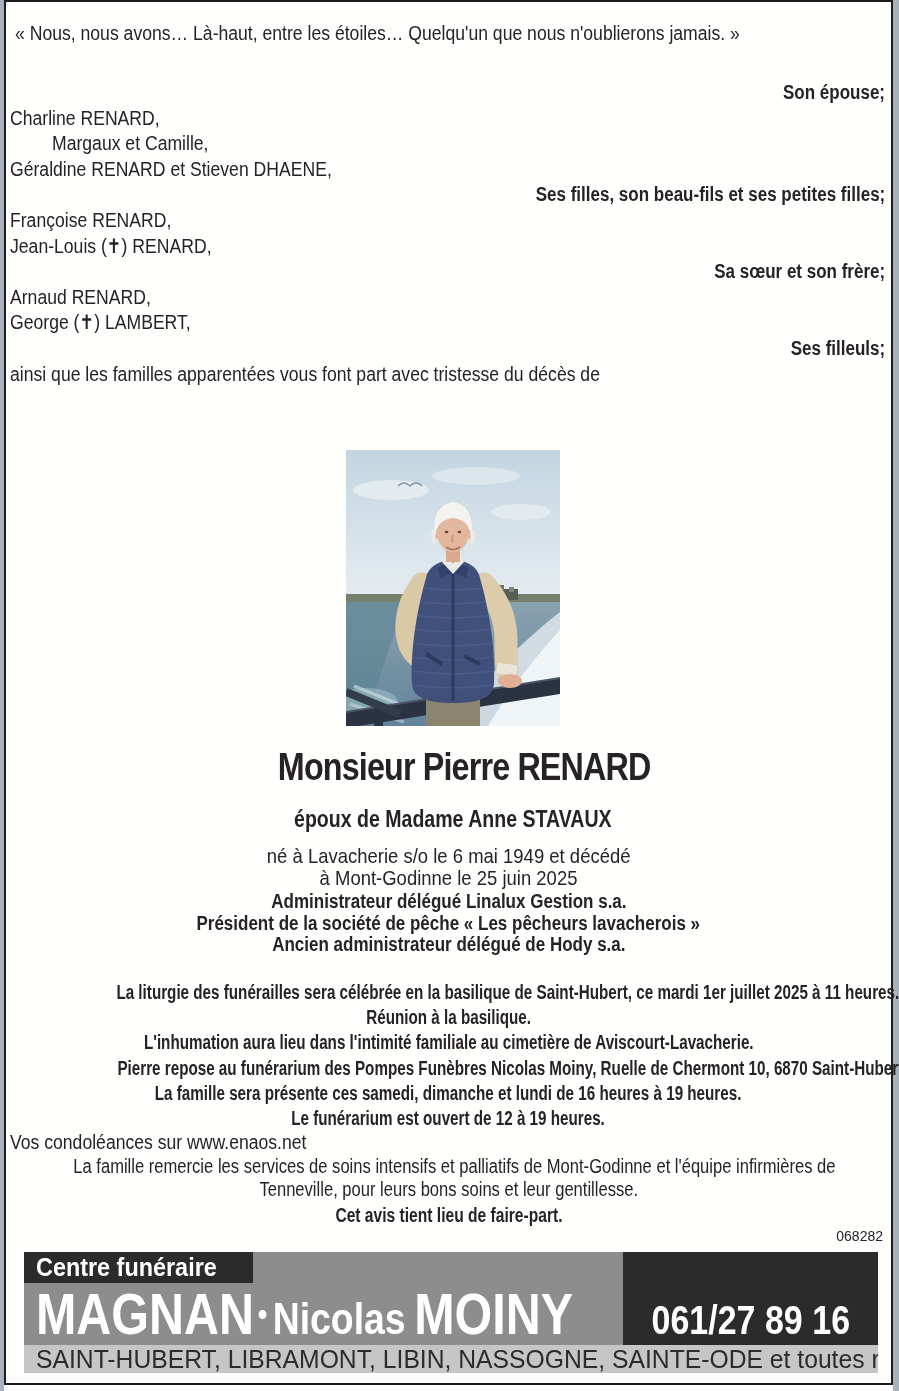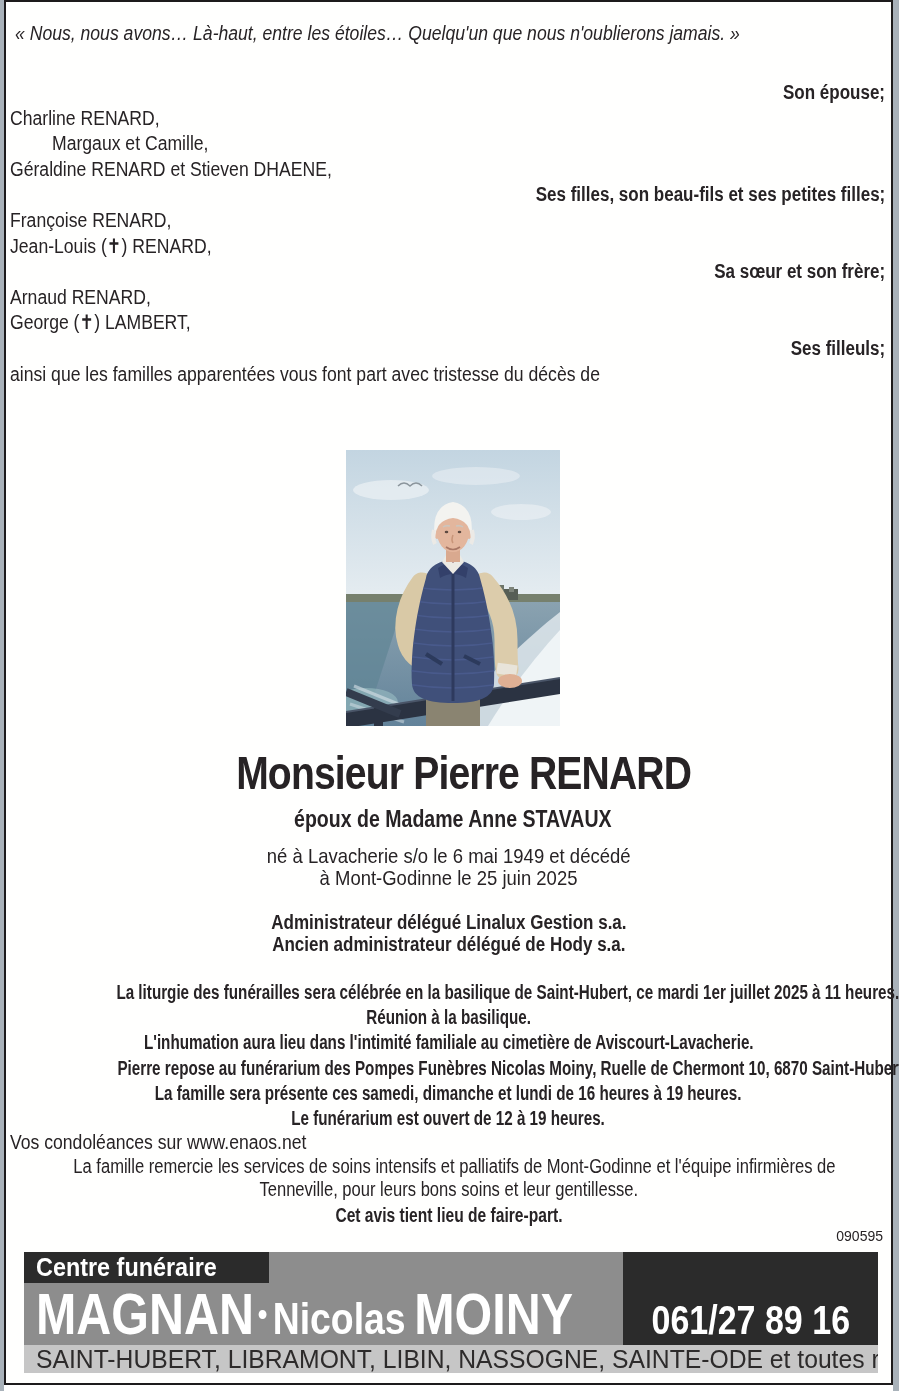--- a/index.html
+++ b/index.html
@@ -15,58 +15,58 @@
   .edge{position:absolute;top:0;bottom:0;background:var(--edge);}
   .edge.left{left:0;width:4px;}
   .edge.right{right:0;width:6px;}
   .sheet{position:absolute;left:4px;top:0;right:6px;bottom:6px;border:2px solid #1d1b1c;background:#fffffe;}
 
   .nw{white-space:nowrap;}
   
   .lx{transform:scaleX(.88);transform-origin:left center;}
   .rx{transform:scaleX(.85);transform-origin:right center;}
 
-  .quote{position:absolute;left:9px;top:20px;right:6px;font-size:20px;font-style:italic;}
+  .quote{position:absolute;left:9px;top:20px;right:6px;font-size:20px;}
 
   .fam{position:absolute;left:4px;right:6px;top:78px;}
   .fline{height:25.6px;line-height:25.6px;font-size:20px;}
   .fname{text-align:left;}
   .frole{text-align:right;font-weight:bold;}
   .indent{padding-left:42px;}
 
   .photo{position:absolute;left:340px;top:448px;width:214px;height:276px;display:block;}
 
-  .title{position:absolute;left:0;right:0;top:744px;text-align:center;font-size:46px;font-weight:bold;letter-spacing:-1px;padding-left:31px;}
+  .title{position:absolute;left:0;right:0;top:744px;text-align:center;font-size:38px;font-weight:bold;letter-spacing:-1px;padding-left:31px;}
   .title>span{display:inline-block;transform:scaleX(.85);}
   .spouse{position:absolute;left:0;right:0;top:804px;text-align:center;font-size:23px;font-weight:bold;padding-left:8px;}
   .spouse>span{display:inline-block;transform:scaleX(.85);}
   .life{position:absolute;left:0;right:0;text-align:center;font-size:21px;}
   .life>span{display:inline-block;transform:scaleX(.88);}
   .life.l1{top:842px;} .life.l2{top:864px;}
 
-  .titles{position:absolute;left:0;right:0;top:889px;margin-top:21px;}
+  .titles{position:absolute;left:0;right:0;top:889px;}
   .tline{height:21.6px;line-height:21.6px;text-align:center;font-size:20px;font-weight:bold;}
   .tline>span{display:inline-block;transform:scaleX(.85);}
 
   .cer{position:absolute;left:0;right:0;top:978px;}
   .cline{height:25.2px;line-height:25.2px;text-align:center;font-size:19.5px;font-weight:bold;}
   .cline>span{display:inline-block;transform:scaleX(.78);}
 
   .condol{position:absolute;left:4px;top:1129px;font-size:20px;}
   .thanks{position:absolute;left:0;right:0;top:1153px;}
   .thline{height:22.5px;line-height:22.5px;text-align:center;font-size:19.5px;}
   .thline>span{display:inline-block;transform:scaleX(.85);}
   .notice{position:absolute;left:0;right:0;top:1202px;text-align:center;font-size:19.5px;font-weight:bold;}
   .notice>span{display:inline-block;transform:scaleX(.8);}
   .ref{position:absolute;right:8px;top:1226px;font-size:14px;text-align:right;}
 
   
   .banner{position:absolute;left:18px;top:1250px;width:854px;}
   .band-main{position:relative;height:93px;background:var(--band);}
-  .label-box{position:absolute;left:0;top:0;height:31px;line-height:31px;padding:0 32px 0 12px;
+  .label-box{position:absolute;left:0;top:0;height:31px;line-height:31px;padding:0 16px 0 12px;
     background:var(--band-dark);color:#fff;font-size:26px;font-weight:bold;}
   .label-box>span{display:inline-block;transform:scaleX(.9);transform-origin:left center;}
   .names-row{position:absolute;left:12px;bottom:2px;display:flex;align-items:baseline;color:#fff;
     transform:scaleX(.85);transform-origin:left bottom;white-space:nowrap;}
   .brand-big{font-size:57px;font-weight:bold;line-height:1;}
   .bullet{font-size:34px;line-height:1;position:relative;top:-8px;margin:0 6px 0 4px;}
   .brand-mid{font-size:44px;font-weight:bold;line-height:1;margin-right:10px;}
   .phone-box{position:absolute;right:0;top:0;bottom:0;width:255px;background:var(--band-dark);
     display:flex;align-items:flex-end;justify-content:center;padding-bottom:5px;}
   .phone-box>span{color:#fff;font-size:40px;font-weight:bold;line-height:1;display:inline-block;
@@ -183,41 +183,42 @@
       </g>
     </svg>
 
     <h1 class="title nw"><span class="nw">Monsieur Pierre RENARD</span></h1>
     <div class="spouse nw"><span class="nw">époux de Madame Anne STAVAUX</span></div>
     <div class="life l1 nw"><span class="nw">né à Lavacherie s/o le 6 mai 1949 et décédé</span></div>
     <div class="life l2 nw"><span class="nw">à Mont-Godinne le 25 juin 2025</span></div>
 
     <div class="titles">
       <div class="tline nw"><span class="nw">Administrateur délégué Linalux Gestion s.a.</span></div>
+      <div class="tline nw"><span class="nw">Président de la société de pêche « Les pêcheurs lavacherois »</span></div>
       <div class="tline nw"><span class="nw">Ancien administrateur délégué de Hody s.a.</span></div>
     </div>
 
     <div class="cer">
       <div class="cline nw"><span class="nw">La liturgie des funérailles sera célébrée en la basilique de Saint-Hubert, ce mardi 1er juillet 2025 à 11 heures.</span></div>
       <div class="cline nw"><span class="nw">Réunion à la basilique.</span></div>
       <div class="cline nw"><span class="nw">L'inhumation aura lieu dans l'intimité familiale au cimetière de Aviscourt-Lavacherie.</span></div>
       <div class="cline nw"><span class="nw">Pierre repose au funérarium des Pompes Funèbres Nicolas Moiny, Ruelle de Chermont 10, 6870 Saint-Hubert.</span></div>
       <div class="cline nw"><span class="nw">La famille sera présente ces samedi, dimanche et lundi de 16 heures à 19 heures.</span></div>
       <div class="cline nw"><span class="nw">Le funérarium est ouvert de 12 à 19 heures.</span></div>
     </div>
 
     <div class="condol nw"><span class="lx nw" style="display:inline-block">Vos condoléances sur www.enaos.net</span></div>
 
     <div class="thanks">
       <div class="thline nw"><span class="nw">La famille remercie les services de soins intensifs et palliatifs de Mont-Godinne et l'équipe infirmières de</span></div>
       <div class="thline nw"><span class="nw">Tenneville, pour leurs bons soins et leur gentillesse.</span></div>
     </div>
 
     <div class="notice nw"><span class="nw">Cet avis tient lieu de faire-part.</span></div>
-    <div class="ref nw">090595</div>
+    <div class="ref nw">068282</div>
 
     <div class="banner">
       <div class="band-main">
         <div class="label-box"><span>Centre funéraire</span></div>
         <div class="names-row">
           <span class="brand-big">MAGNAN</span>
           <span class="bullet">•</span>
           <span class="brand-mid">Nicolas</span>
           <span class="brand-big">MOINY</span>
         </div>

